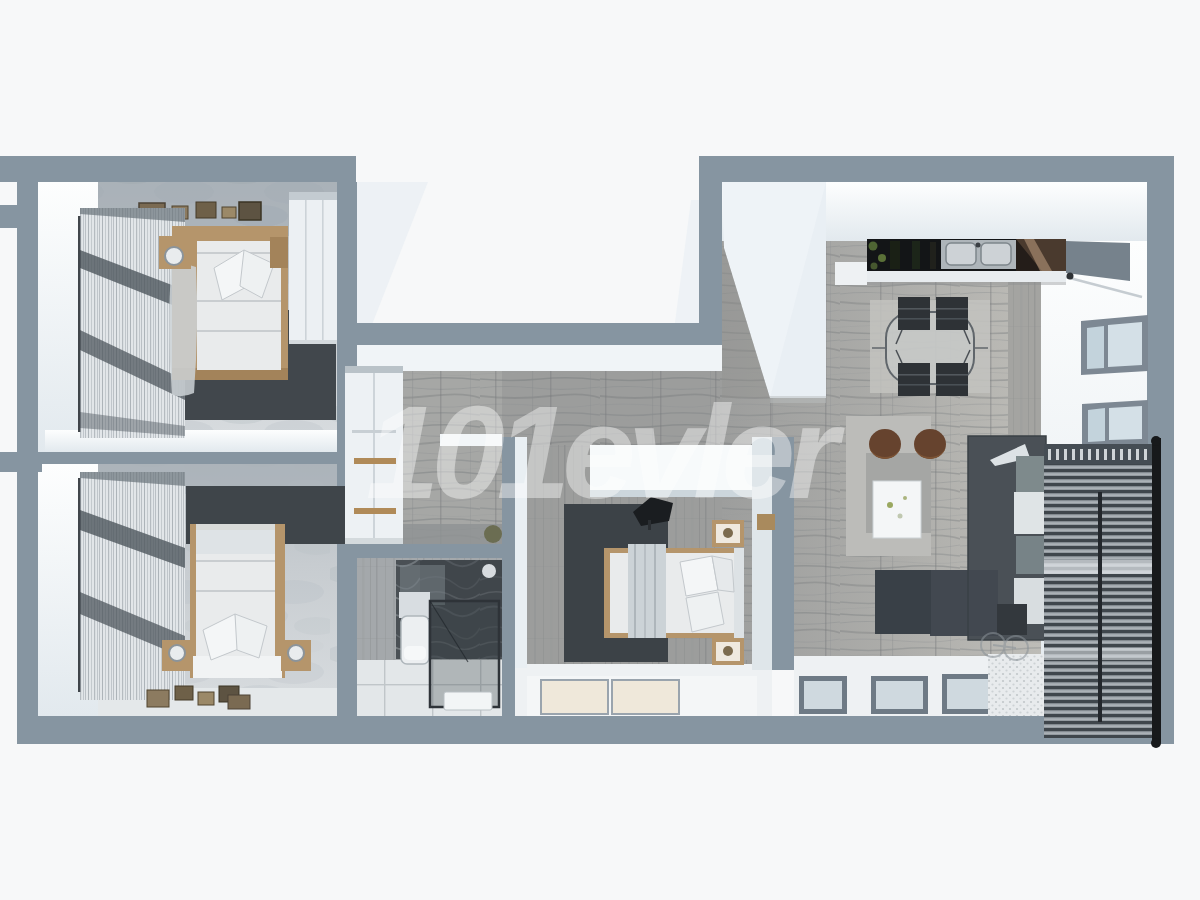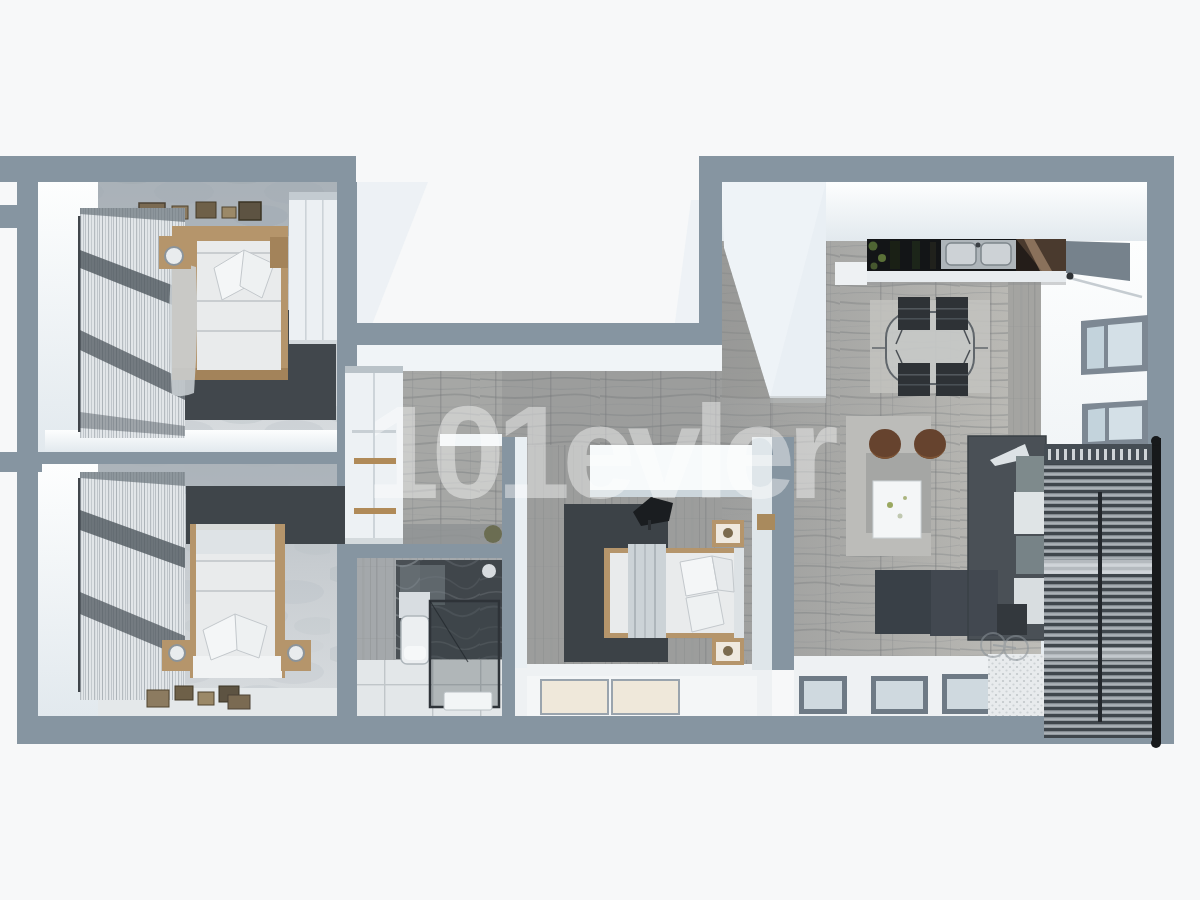--- a/index.html
+++ b/index.html
@@ -1,17 +1,17 @@
 <!DOCTYPE html>
 <html><head>
 <meta charset="utf-8">
 <style>
   html,body{margin:0;padding:0;background:#f7f8f9;}
   .stage{position:relative;width:1200px;height:900px;overflow:hidden;background:#f7f8f9;
-         font-family:"Liberation Sans", sans-serif;}
+         font-family:"Liberation Sans", sans-serif;font-style:italic;}
   svg{display:block;}
 </style>
 </head>
 <body>
 <div class="stage">
 <svg width="1200" height="900" viewBox="0 0 1200 900" xmlns="http://www.w3.org/2000/svg">
 <defs>
   <linearGradient id="tileGrad" x1="0" y1="0" x2="1" y2="0">
     <stop offset="0" stop-color="#9d9e9d"></stop>
     <stop offset="0.55" stop-color="#adadaa"></stop>

